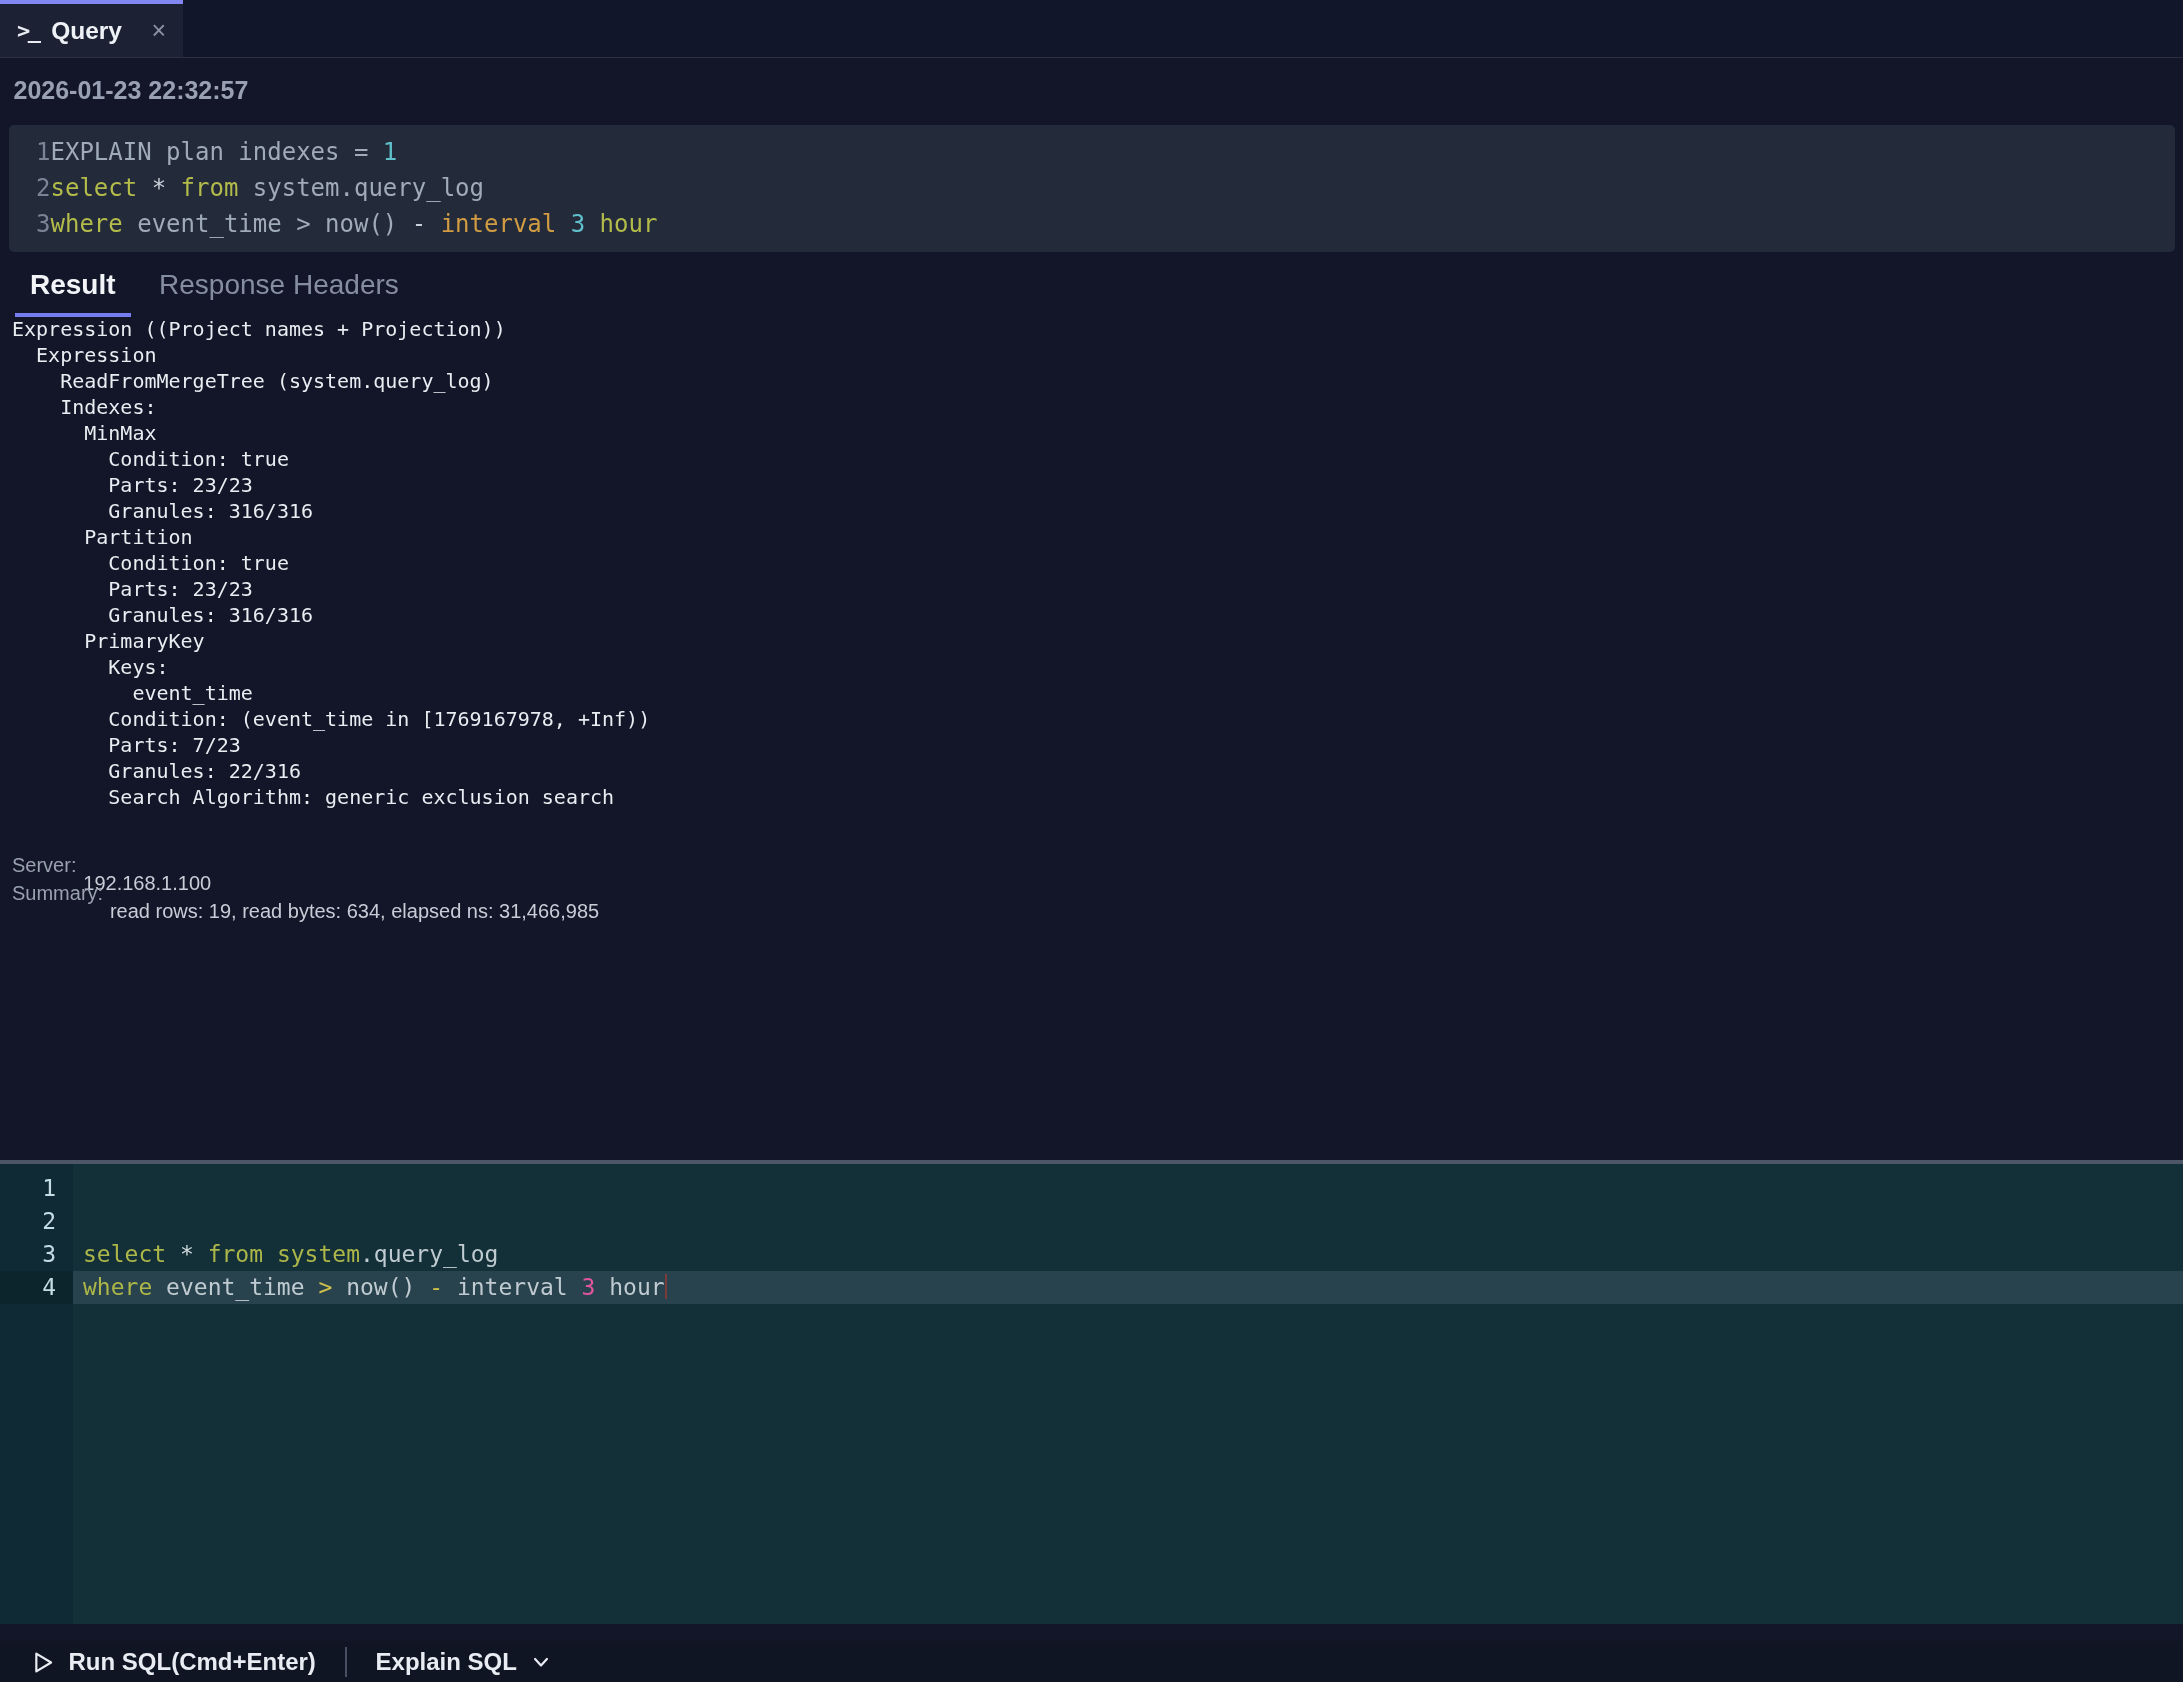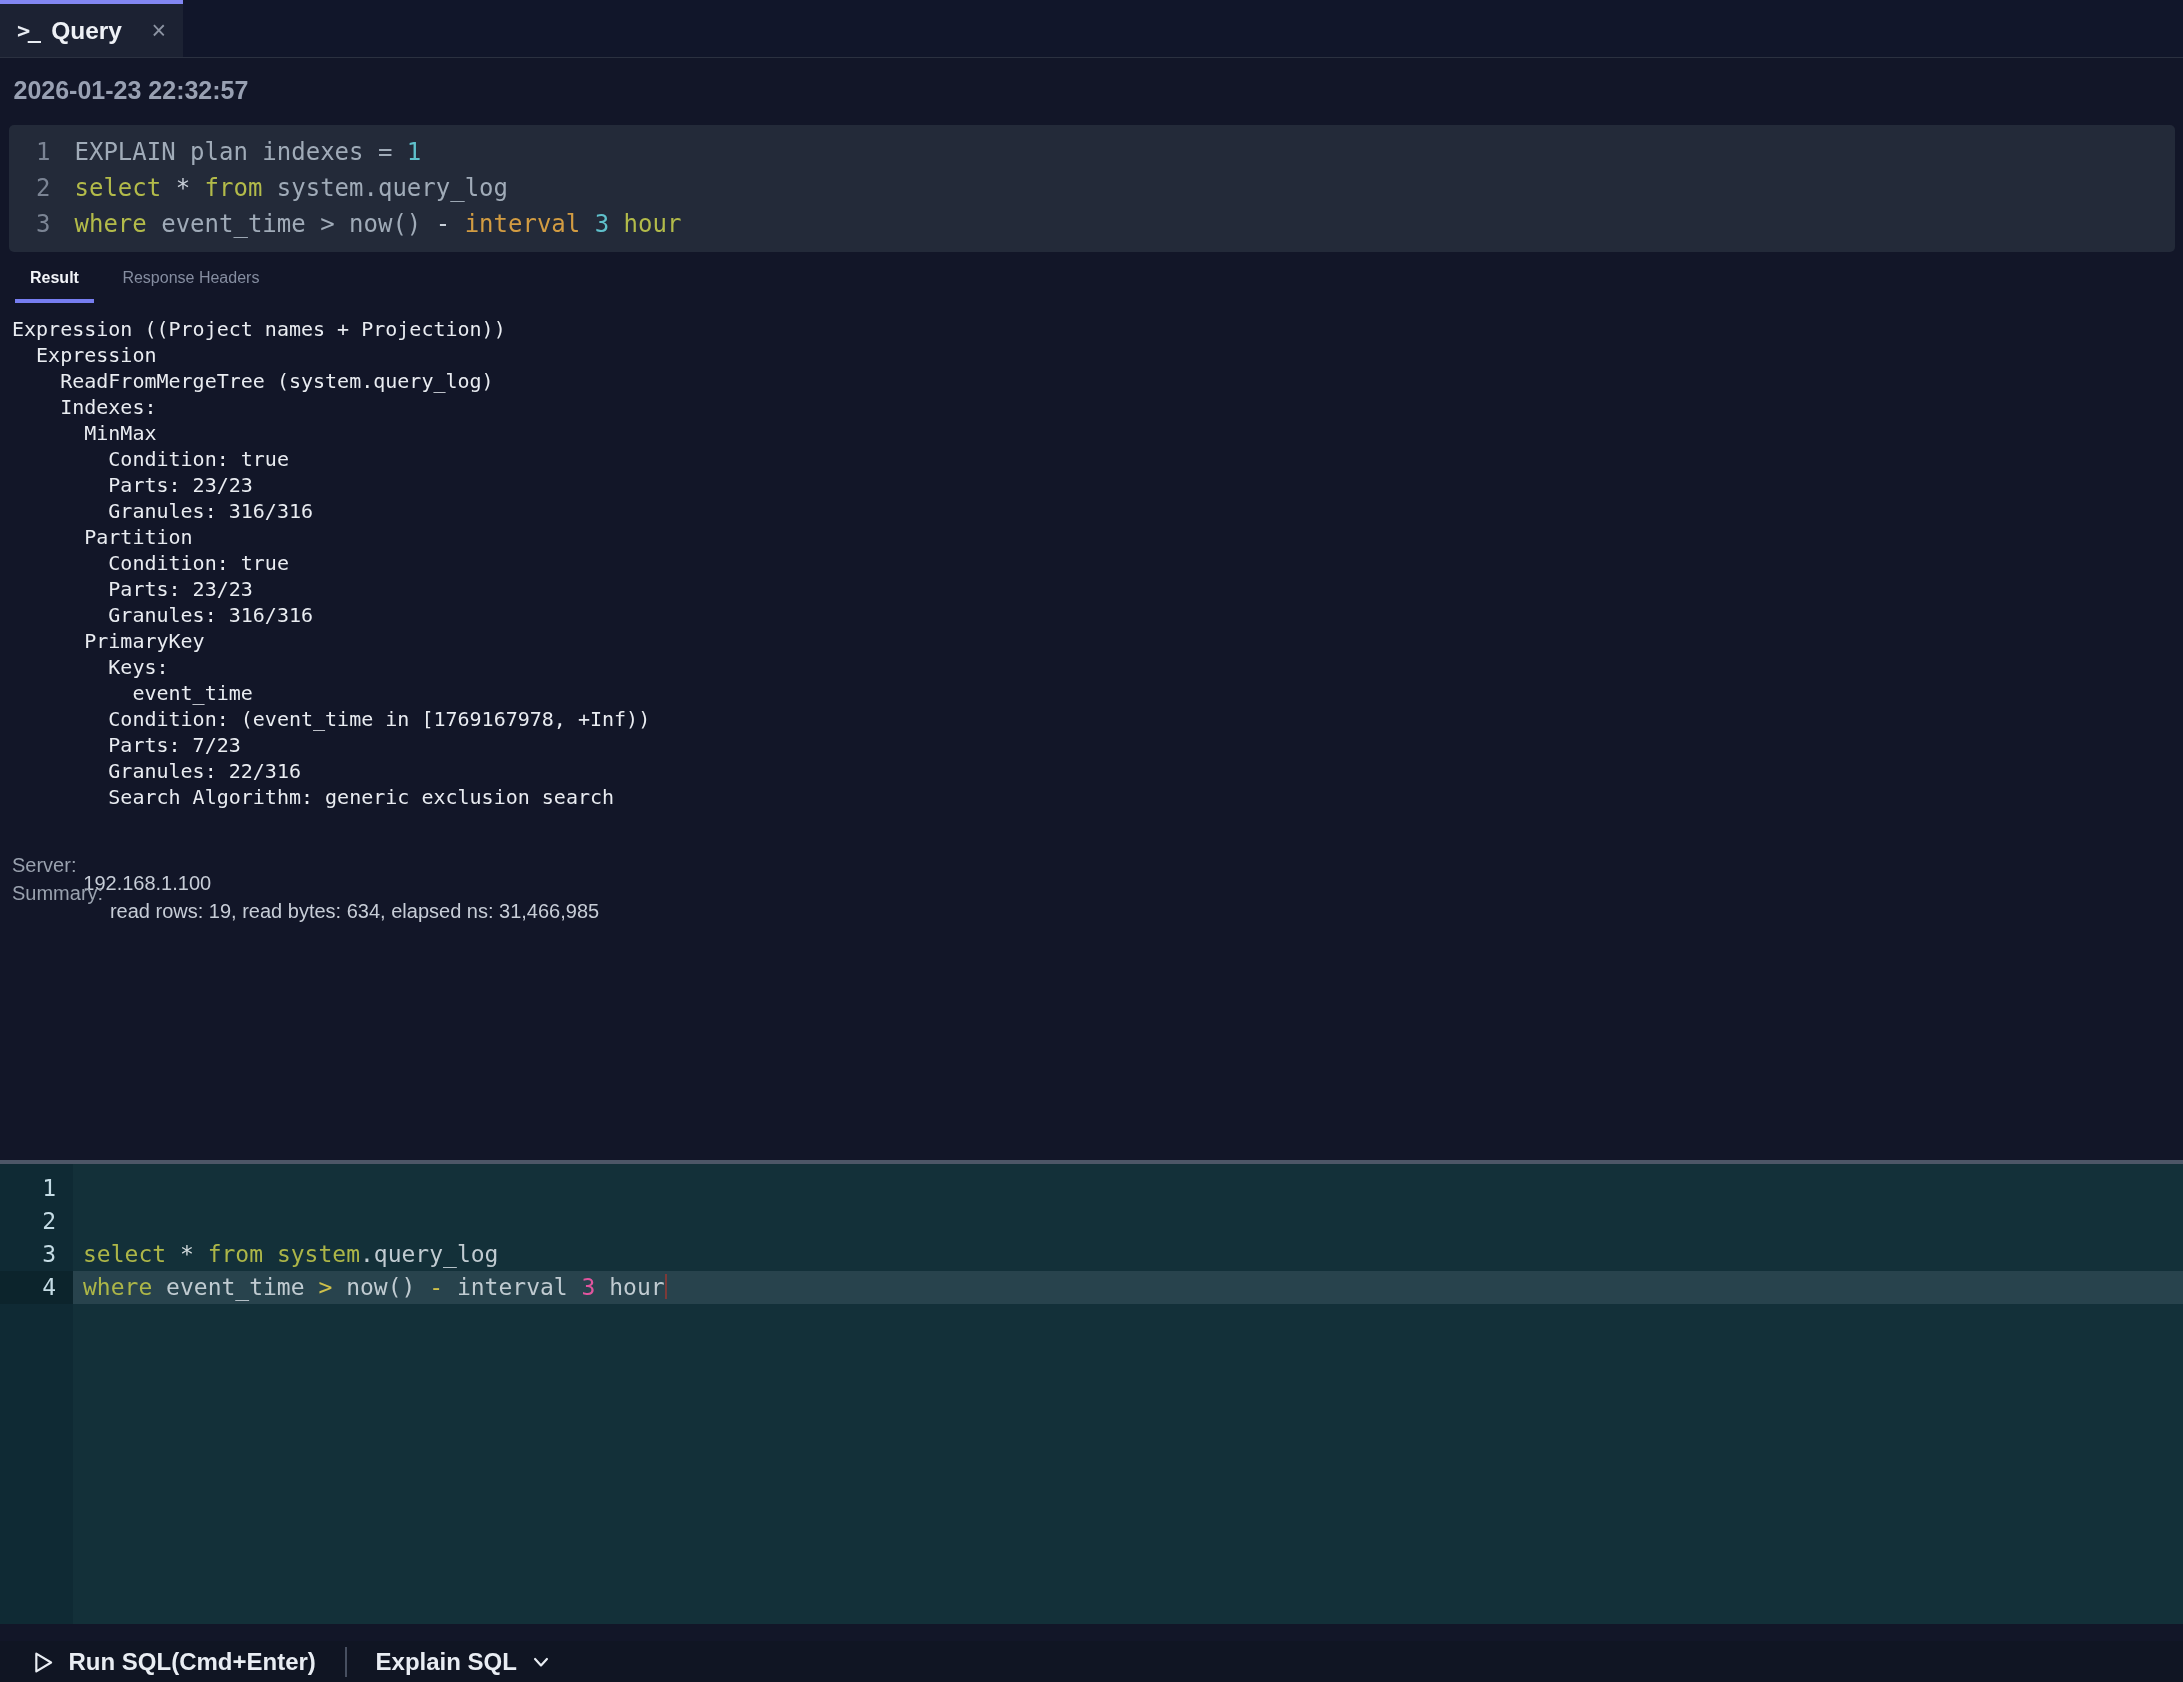--- a/index.html
+++ b/index.html
@@ -42,33 +42,33 @@
   }
   .history{
     position:absolute;left:8.5px;right:8.5px;top:125px;height:127px;
     box-sizing:border-box;
     background:var(--history-bg,#232a39);
     border-radius:5px;padding-top:9.3px;
     cursor:pointer;
   }
   .h-row{display:flex;height:36px;line-height:36px;font-family:"DejaVu Sans Mono",monospace;font-size:24px;}
   .h-num{flex:none;width:42px;text-align:right;color:var(--hist-num,#7b8494);}
-  .h-code{margin-left:24px;white-space:pre;}
+  .h-code{white-space:pre;}
 
   
   .tk-plain{color:var(--hist-plain,#a0abb8);}
   .tk-bright{color:var(--hist-bright,#c9d0d9);}
   .tk-kw{color:var(--hist-kw,#b3bb4a);}
   .tk-orange{color:var(--hist-orange,#d29c42);}
   .tk-num{color:var(--hist-cyan,#5fc0cb);}
 
   
   .rtabs{position:absolute;left:15px;top:262px;display:flex;gap:13.5px;}
   .rtab{
-    font-size:16px;padding:6.8px 15px 12px;color:var(--rtab-inactive,#858da0);
+    font-size:28px;padding:6.8px 15px 12px;color:var(--rtab-inactive,#858da0);
     border-bottom:4.2px solid transparent;cursor:pointer;white-space:nowrap;
   }
   .rtab.active{
     color:var(--rtab-active,#f2f4f8);font-weight:600;
     border-bottom-color:var(--rtab-underline,#767df0);
   }
 
   
   .explain{
     position:absolute;left:12px;top:316px;margin:0;

